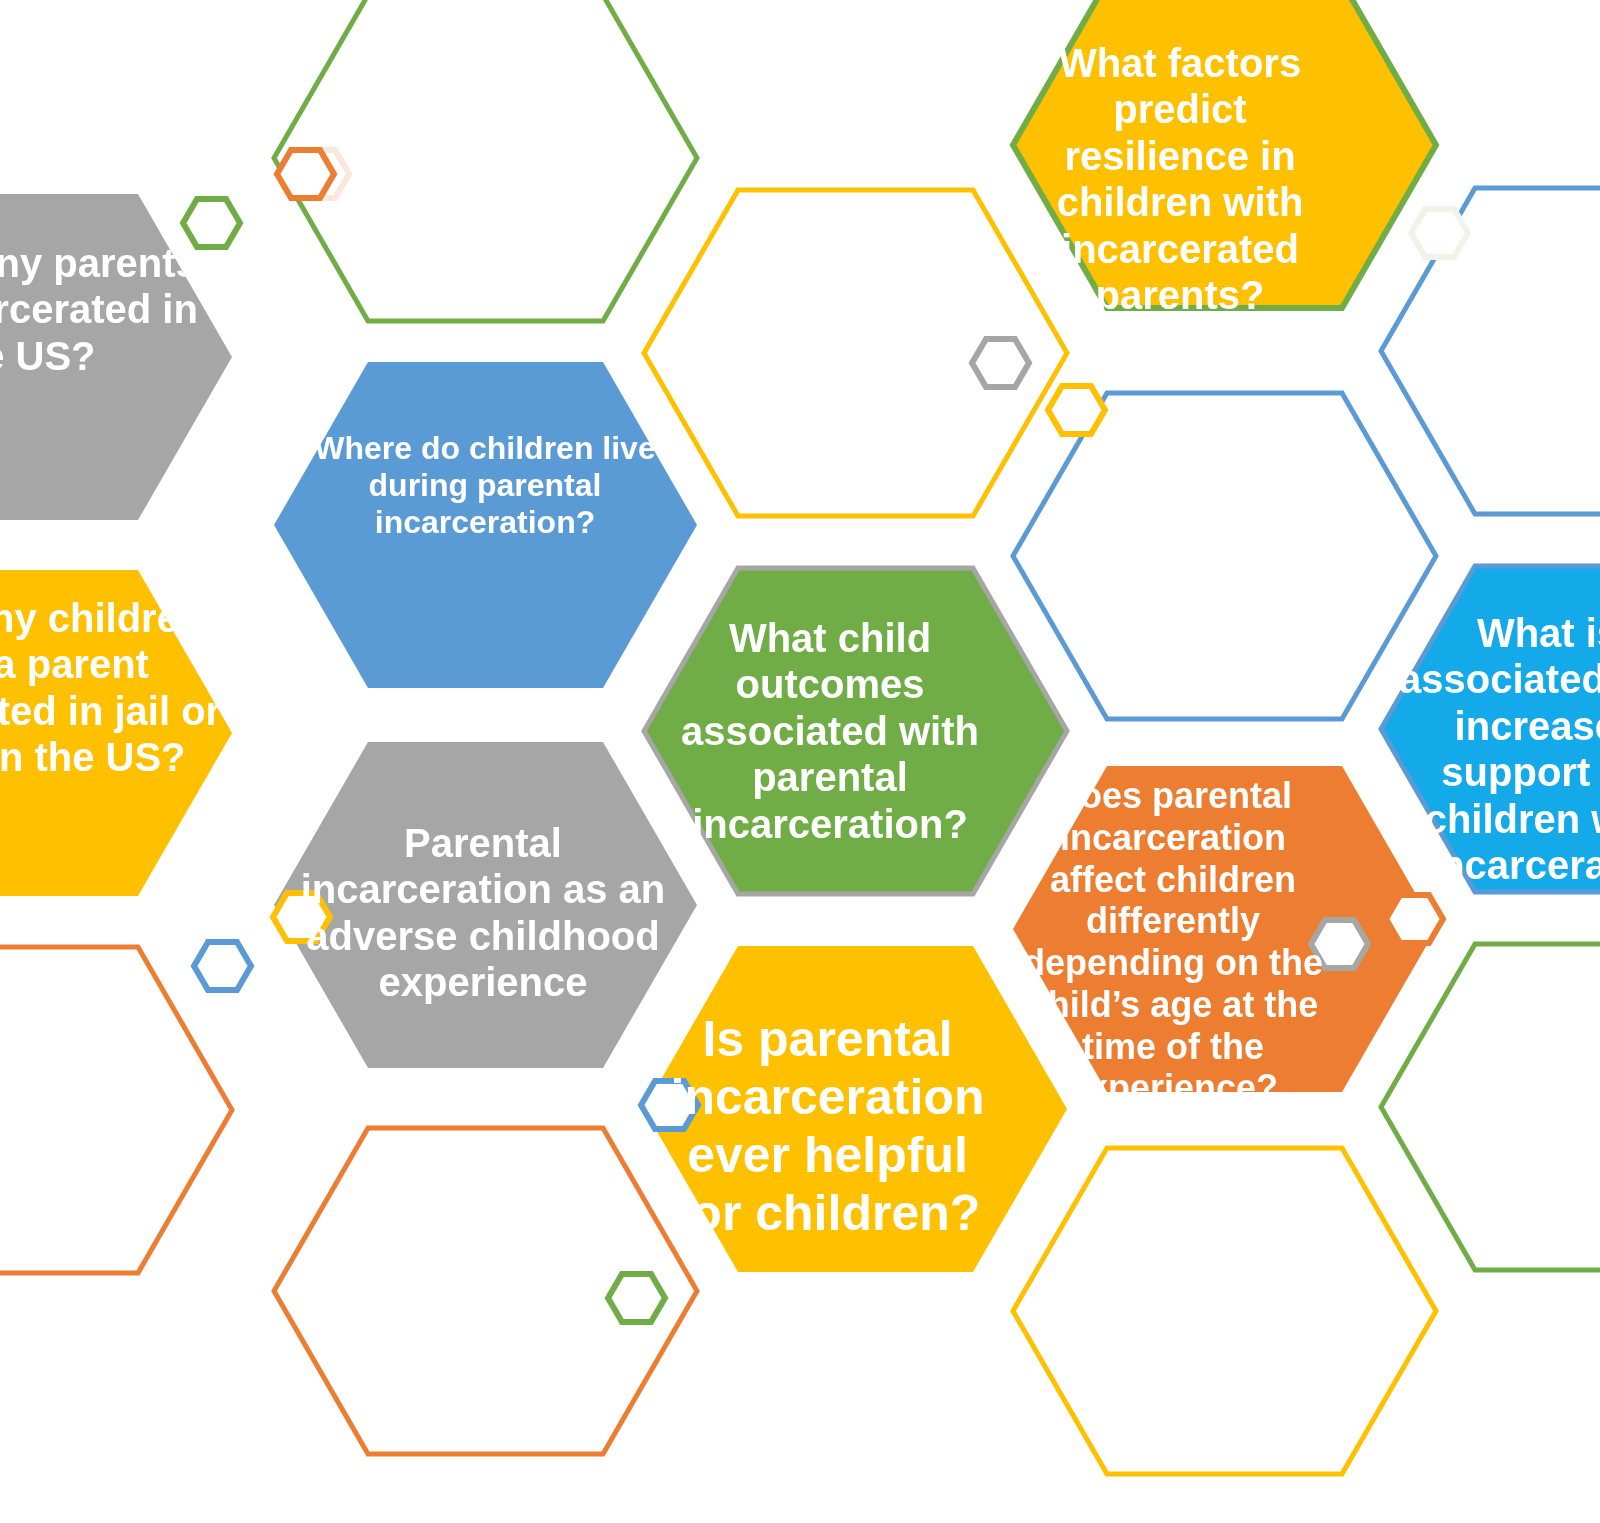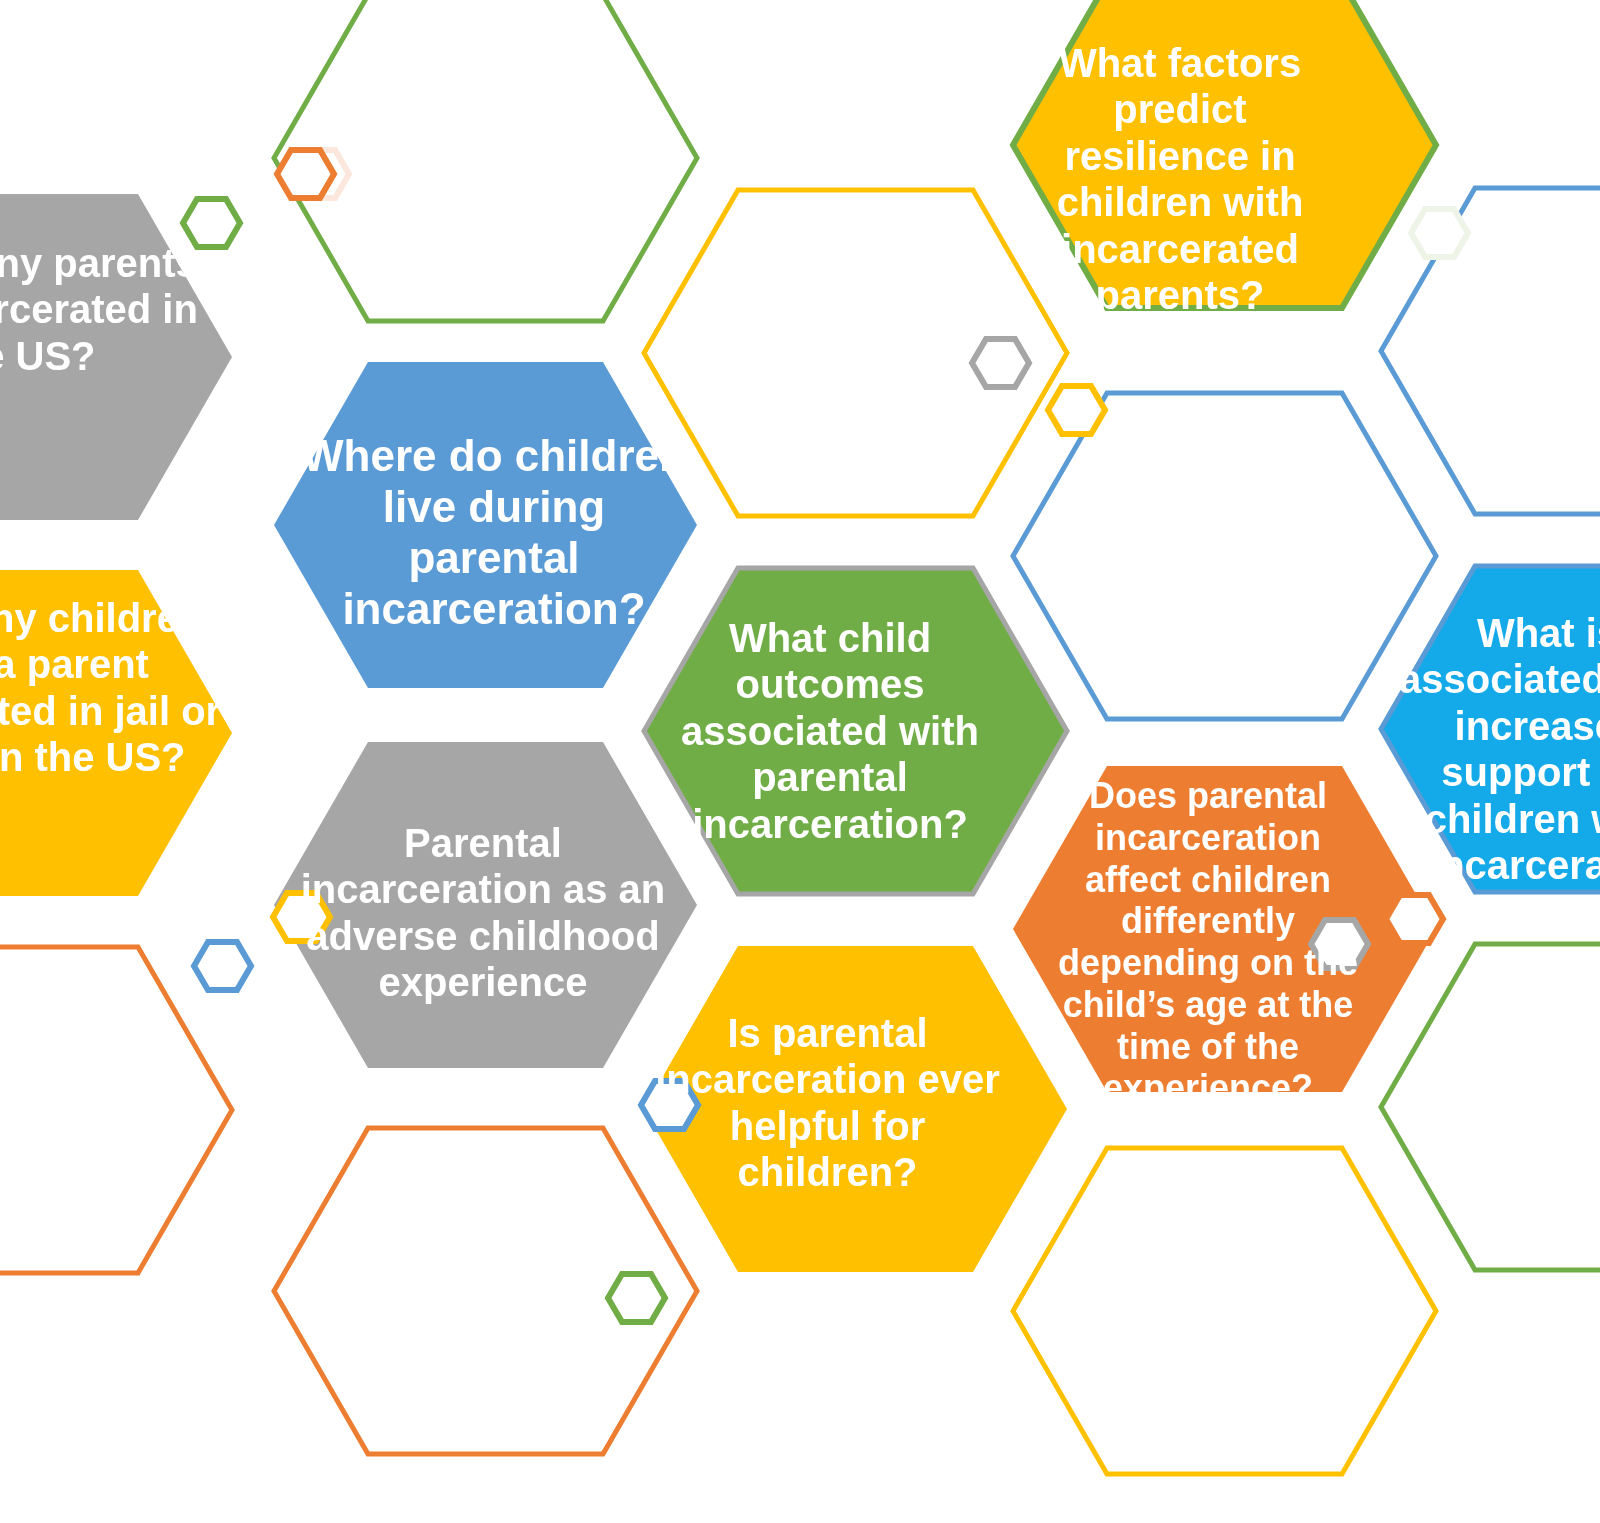--- a/index.html
+++ b/index.html
@@ -95,41 +95,41 @@
   </svg>
 
   <div class="hexlabel" style="left:-180px;top:240px;width:400px;height:240px;font-size:40px;">
     <span>How many parents are incarcerated in the US?</span>
   </div>
 
   <div class="hexlabel" style="left:-190px;top:595px;width:420px;height:280px;font-size:40px;">
     <span>How many children have a parent incarcerated in jail or prison in the US?</span>
   </div>
 
-  <div class="hexlabel" style="left:299px;top:430px;width:390px;height:220px;font-size:44px;">
+  <div class="hexlabel" style="left:290px;top:430px;width:390px;height:220px;font-size:32px;">
     <span>Where do children live during parental incarceration?</span>
   </div>
 
   <div class="hexlabel" style="left:283px;top:820px;width:400px;height:200px;font-size:40px;">
     <span>Parental incarceration as an adverse childhood experience</span>
   </div>
 
   <div class="hexlabel" style="left:660px;top:615px;width:340px;height:280px;font-size:40px;">
     <span>What child outcomes associated with parental incarceration?</span>
   </div>
 
-  <div class="hexlabel" style="left:655px;top:1010px;width:345px;height:230px;font-size:40px;">
+  <div class="hexlabel" style="left:655px;top:1010px;width:345px;height:230px;font-size:50px;">
     <span>Is parental incarceration ever helpful for children?</span>
   </div>
 
   <div class="hexlabel" style="left:1030px;top:40px;width:300px;height:260px;font-size:40px;">
     <span>What factors predict resilience in children with incarcerated parents?</span>
   </div>
 
-  <div class="hexlabel" style="left:1018px;top:775px;width:310px;height:320px;font-size:36px;margin-left:35px;">
+  <div class="hexlabel" style="left:1018px;top:775px;width:310px;height:320px;font-size:36px;">
     <span>Does parental incarceration affect children differently depending on the child’s age at the time of the experience?</span>
   </div>
 
   <div class="hexlabel" style="left:1388px;top:610px;width:320px;height:260px;font-size:40px;">
     <span>What is associated with increased support for children with incarcerated parents?</span>
   </div>
 
 </div>
 
 </body></html>

